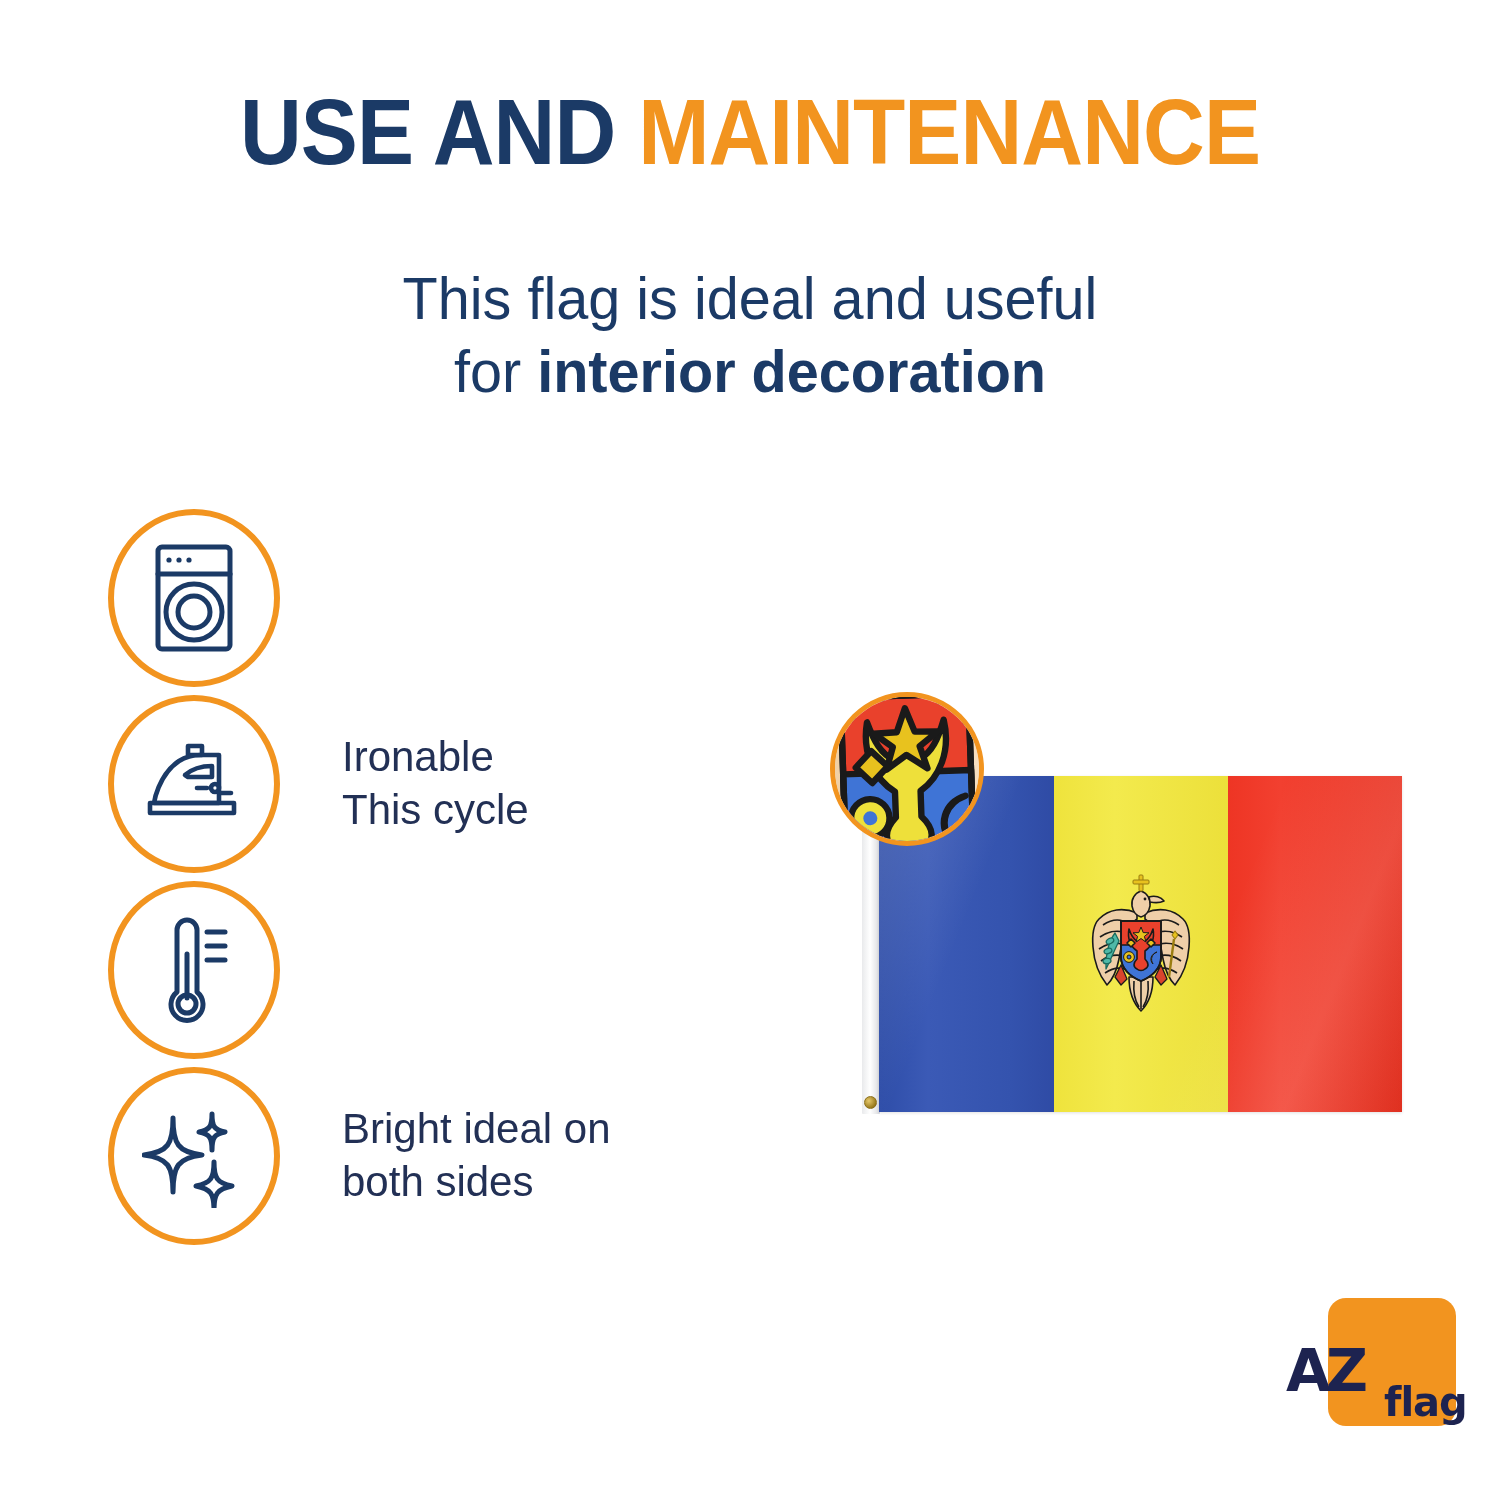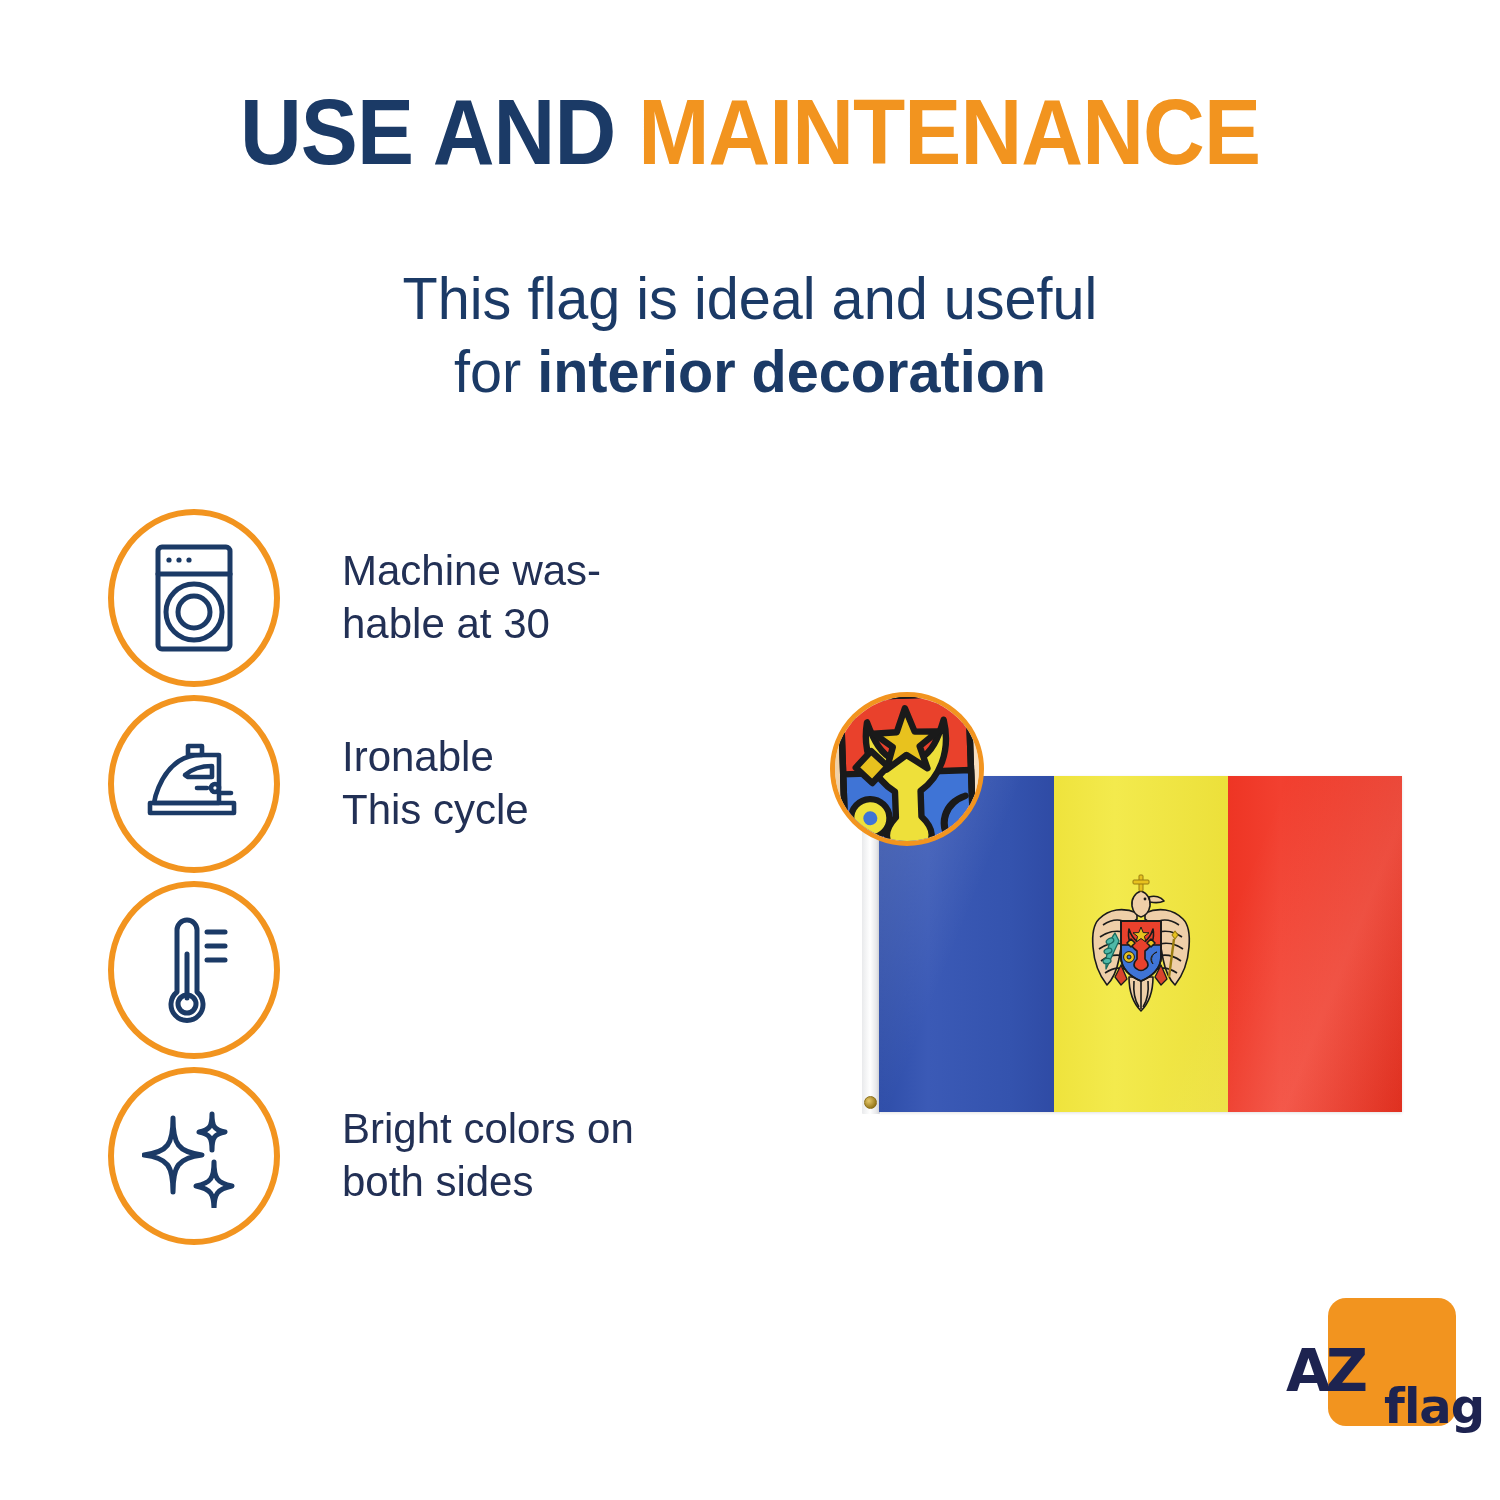--- a/index.html
+++ b/index.html
@@ -191,21 +191,21 @@
     font-weight: 700;
     letter-spacing: -5px;
     line-height: 1;
     font-family: "DejaVu Sans", sans-serif;
   }
   .logo-flag {
     position: absolute;
     left: 98px;
     top: 84px;
     color: #1d2350;
-    font-size: 48px;
+    font-size: 40px;
     font-weight: 700;
     letter-spacing: -1px;
     line-height: 1;
     font-family: "DejaVu Sans", sans-serif;
   }
 </style>
 </head>
 <body>
 
 <div id="title"><span class="t-navy">USE AND </span><span class="t-orange">MAINTENANCE</span></div>
@@ -224,22 +224,20 @@
           <rect x="10" y="5" width="72" height="102" rx="4"></rect>
           <line x1="10" y1="32" x2="82" y2="32"></line>
           <circle cx="21" cy="18" r="2.6" fill="#1b3a66" stroke="none"></circle>
           <circle cx="31" cy="18" r="2.6" fill="#1b3a66" stroke="none"></circle>
           <circle cx="41" cy="18" r="2.6" fill="#1b3a66" stroke="none"></circle>
           <circle cx="46" cy="70" r="28"></circle>
           <circle cx="46" cy="70" r="16"></circle>
         </svg>
       </span>
     </div>
-    <div class="feature-label">Machine was-
-hable at 30</div>
   </div>
 
   <div class="feature">
     <div class="feature-icon-ring">
       <span>
         <svg width="106" height="86" viewBox="0 0 106 86" fill="none" stroke="#1b3a66" stroke-width="4.6" stroke-linecap="round" stroke-linejoin="round">
           <rect x="47" y="5" width="14" height="9"></rect>
           <path d="M60 14 H78 V62 H13 C13 62 17 34 38 20 C45 15.5 52 14 60 14 Z"></path>
           <path d="M44 34 C52 27 62 25 71 25 V36 H47 Z"></path>
           <line x1="56" y1="47" x2="66" y2="47"></line>
@@ -271,21 +269,21 @@
   <div class="feature">
     <div class="feature-icon-ring">
       <span>
         <svg width="104" height="104" viewBox="0 0 104 104" fill="none" stroke="#1b3a66" stroke-width="5" stroke-linecap="round" stroke-linejoin="round">
           <path d="M31 14 C31 40 36 48 60 51 C36 54 31 62 31 88 C31 62 26 54 2 51 C26 48 31 40 31 14 Z"></path>
           <path d="M70 10 C70 22 72 26 83 28 C72 30 70 34 70 46 C70 34 68 30 57 28 C68 26 70 22 70 10 Z"></path>
           <path d="M72 58 C72 74 75 79 90 82 C75 85 72 90 72 106 C72 90 69 85 54 82 C69 79 72 74 72 58 Z"></path>
         </svg>
       </span>
     </div>
-    <div class="feature-label">Bright colors on
+    <div class="feature-label">Bright ideal on
 both sides</div>
   </div>
 
 </div>
 
 <div id="flag-photo">
   <div class="flag-sleeve"></div>
   <div class="flag-grommet"></div>
   <div class="flag-body">
     <div class="band band-blue"></div>

